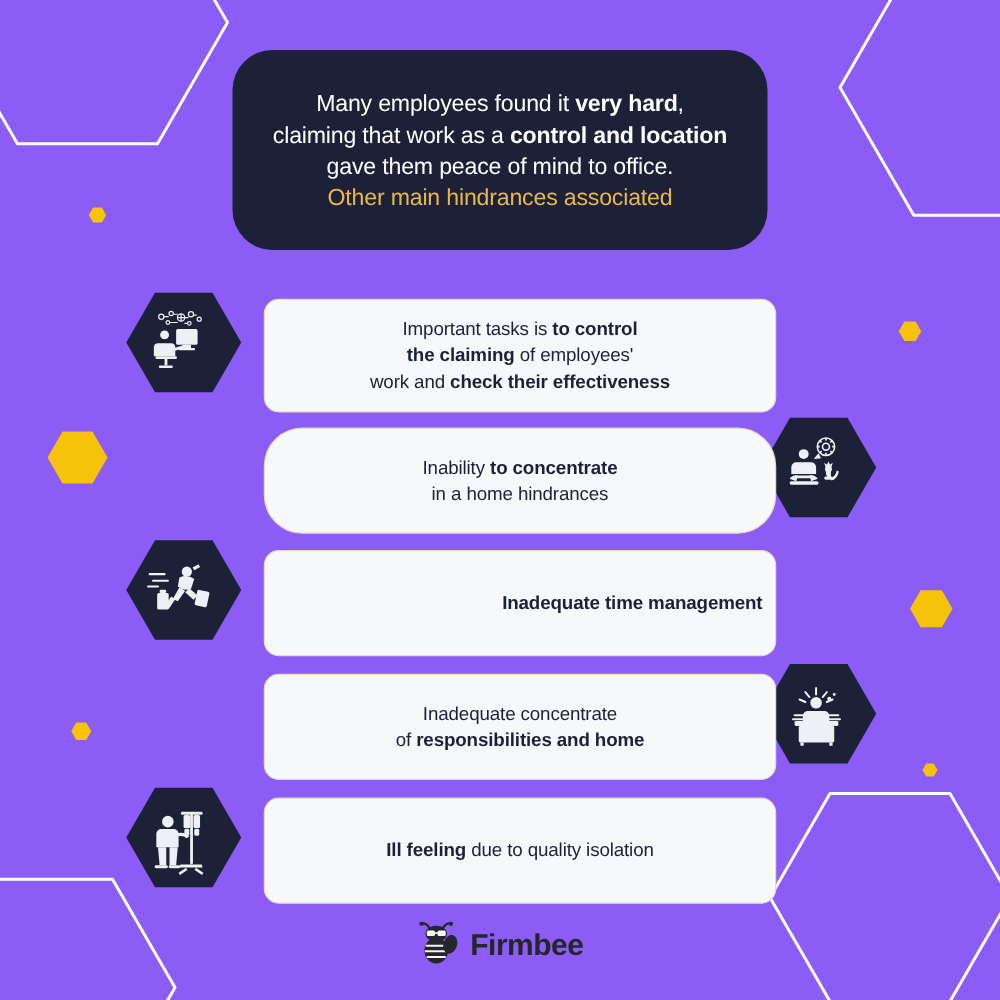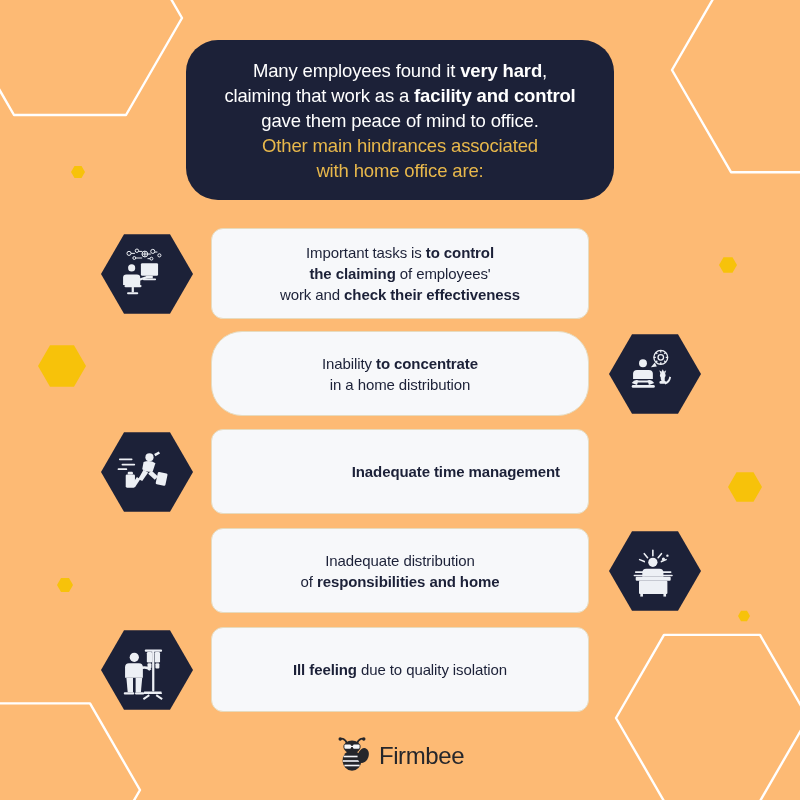--- a/index.html
+++ b/index.html
@@ -7,21 +7,21 @@
   html, body {
     width:800px; height:800px;
     overflow:hidden;
     background:#F4F6F9;
     font-family:"Liberation Sans", sans-serif;
   }
 
   #stage {
     position:relative;
     width:800px; height:800px;
-    background:#fdba74;
+    background:#8b5cf6;
     overflow:hidden;
   }
 
   
   .bg-layer {
     position:absolute; inset:0;
     pointer-events:none;
   }
 
   
@@ -44,28 +44,29 @@
     text-align:center;
     letter-spacing:-0.15px;
   }
   .header-line b { font-weight:700; }
   .header-line.gold { color:#E8B84B; }
 
   
   .card {
     position:absolute;
     left:211px;
-    width:378px;
+    width:410px;
     background:#F7F8FA;
     border:1.4px solid #E7DBBE;
     border-radius:12px;
     display:flex;
     align-items:center;
     justify-content:center;
-    padding:8px 28px;
+    padding:8px 10px;
+    margin-top:11px;
   }
   .card-text {
     color:#1C2138;
     font-size:15px;
     line-height:21px;
     text-align:center;
     letter-spacing:-0.1px;
   }
   .card-text b { font-weight:700; }
 
@@ -82,21 +83,21 @@
     left:0; right:0;
     top:736px;
     display:flex;
     align-items:center;
     justify-content:center;
     gap:9px;
   }
   .brand-name {
     color:#25262B;
     font-size:24px;
-    font-weight:400;
+    font-weight:700;
     letter-spacing:-0.4px;
   }
 </style>
 </head>
 <body>
 
 <div id="stage">
 
   <div class="bg-layer">
     <svg width="800" height="800" viewBox="0 0 800 800" style="position:absolute;left:0;top:0;">
@@ -113,24 +114,23 @@
           <polygon points="762.00,487.00 753.50,501.72 736.50,501.72 728.00,487.00 736.50,472.28 753.50,472.28" fill="#F7C20A"></polygon>
           <polygon points="73.00,585.00 69.00,591.93 61.00,591.93 57.00,585.00 61.00,578.07 69.00,578.07" fill="#F7C20A"></polygon>
           <polygon points="750.00,616.00 747.00,621.20 741.00,621.20 738.00,616.00 741.00,610.80 747.00,610.80" fill="#F7C20A"></polygon>
         </g>
     </svg>
   </div>
 
   <div class="header-panel">
     <div id="header-lines">
         <div class="header-line"><span>Many employees found it </span><b>very hard</b><span>,</span></div>
-        <div class="header-line"><span>claiming that work as a </span><b>facility and control</b></div>
+        <div class="header-line"><span>claiming that work as a </span><b>control and location</b></div>
         <div class="header-line"><span>gave them peace of mind to office.</span></div>
         <div class="header-line gold"><span>Other main hindrances associated</span></div>
-        <div class="header-line gold"><span>with home office are:</span></div>
       </div>
   </div>
 
   <div id="cards-root">
       <div class="hex-badge" style="left: 100px; top: 226.5px;">
         <svg viewBox="0 0 94 94">
           <polygon points="93.00,47.00 70.00,86.84 24.00,86.84 1.00,47.00 24.00,7.16 70.00,7.16" fill="#1C2138"></polygon>
           <g transform="translate(14.5,14.5) scale(0.66)">
         <g fill="#EDF0F5">
           <rect x="40" y="33" width="26" height="19" rx="2"></rect>
@@ -190,21 +190,21 @@
                    M50.6 16.6 l2.1 2.1 M63.3 29.3 l2.1 2.1
                    M65.4 16.6 l-2.1 2.1 M52.7 29.3 l-2.1 2.1"></path>
           <path d="M49 32 l-6 7 9 -1 z" fill="#EDF0F5" stroke="none"></path>
         </g>
           </g>
         </svg>
       </div>
       <div class="card" style="top: 331px; height: 85px; border-radius: 31px;">
         <div class="card-text">
           <div><span>Inability </span><b>to concentrate</b></div>
-          <div><span>in a home distribution</span></div>
+          <div><span>in a home hindrances</span></div>
         </div>
       </div>
       <div class="hex-badge" style="left: 100px; top: 424.5px;">
         <svg viewBox="0 0 94 94">
           <polygon points="93.00,47.00 70.00,86.84 24.00,86.84 1.00,47.00 24.00,7.16 70.00,7.16" fill="#1C2138"></polygon>
           <g transform="translate(14.5,14.5) scale(0.66)">
         <g fill="#EDF0F5">
           <circle cx="53" cy="27" r="6.2"></circle>
           <path d="M44 34 q10 -4 18 2 l-4 12 q-9 3 -16 -3 z"></path>
           <path d="M44 46 l-8 14 6 3 9 -13 z"></path>
@@ -255,21 +255,21 @@
         </g>
         <g fill="#EDF0F5">
           <circle cx="62" cy="31" r="2.4"></circle>
               <circle cx="68" cy="26" r="1.8"></circle>
         </g>
           </g>
         </svg>
       </div>
       <div class="card" style="top: 528px; height: 85px;">
         <div class="card-text">
-          <div><span>Inadequate distribution</span></div>
+          <div><span>Inadequate concentrate</span></div>
           <div><span>of </span><b>responsibilities and home</b></div>
         </div>
       </div>
       <div class="hex-badge" style="left: 100px; top: 622.5px;">
         <svg viewBox="0 0 94 94">
           <polygon points="93.00,47.00 70.00,86.84 24.00,86.84 1.00,47.00 24.00,7.16 70.00,7.16" fill="#1C2138"></polygon>
           <g transform="translate(14.5,14.5) scale(0.66)">
         <g fill="#EDF0F5">
           <circle cx="30" cy="30" r="7"></circle>
           <path d="M22 39 h15 a6 6 0 0 1 6 6 v16 h-27 v-16 a6 6 0 0 1 6 -6 z"></path>

